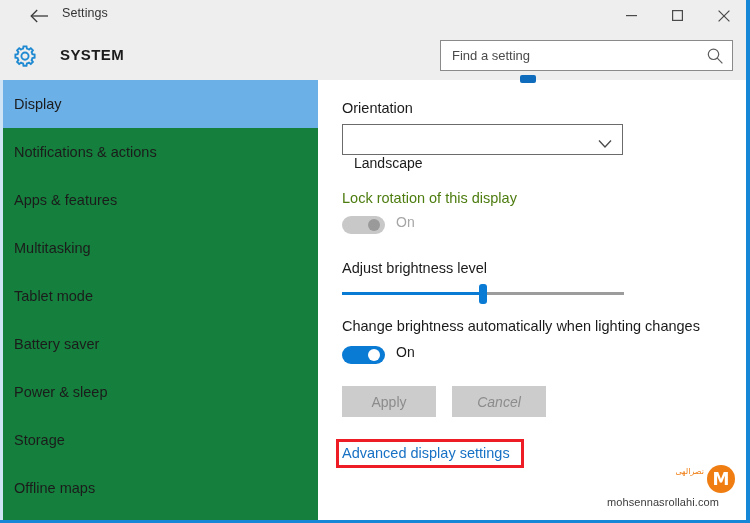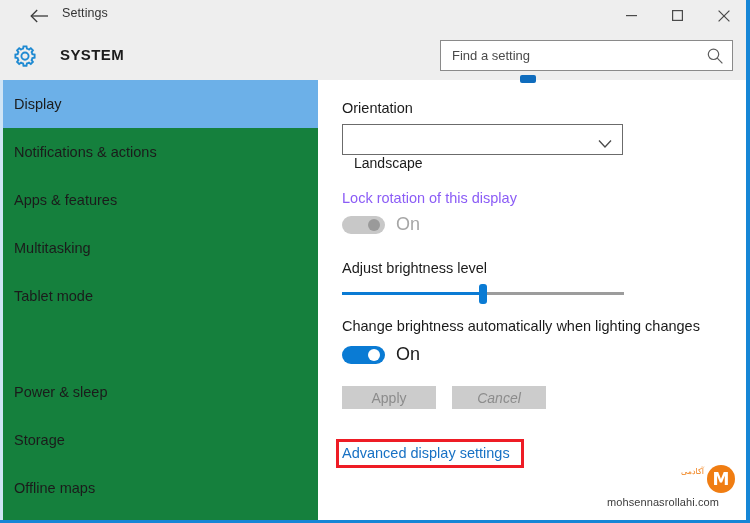--- a/index.html
+++ b/index.html
@@ -157,21 +157,21 @@
     width: 16px; height: 8px;
     background: #0f6cbd;
     border-radius: 2px;
   }
 
   .field-label {
     position: absolute;
     font-size: 14.5px;
     color: #1b1b1b;
   }
-  .field-label.dim { color: #8b5cf6; }
+  .field-label.dim { color: #4d7c0f; }
 
   #orientation-label { left: 24px; top: 20px; }
 
   #orientation-select {
     position: absolute;
     left: 24px; top: 44px;
     width: 281px; height: 31px;
     background: #ffffff;
     border: 1px solid #6b6b6b;
     box-sizing: border-box;
@@ -204,21 +204,21 @@
     top: 3px;
     width: 12px; height: 12px;
     border-radius: 50%;
   }
   .toggle.off-style { background: #c8c8c8; }
   .toggle.off-style .knob { left: 26px; background: #9a9a9a; }
   .toggle.on-style { background: #0a7bd4; }
   .toggle.on-style .knob { left: 26px; background: #ffffff; }
   .toggle-text {
     position: absolute;
-    font-size: 18px;
+    font-size: 14px;
   }
   .toggle-text.dim { color: #a6a6a6; }
   .toggle-text.bright { color: #1b1b1b; }
 
   #lock-toggle { left: 24px; top: 136px; }
   #lock-toggle-text { left: 78px; top: 134px; }
 
   #brightness-label { left: 24px; top: 180px; }
 
   #brightness-slider {
@@ -247,21 +247,21 @@
     border-radius: 3px;
   }
 
   #auto-brightness-label { left: 24px; top: 238px; }
   #auto-toggle { left: 24px; top: 266px; }
   #auto-toggle-text { left: 78px; top: 264px; }
 
   .action-btn {
     position: absolute;
     top: 306px;
-    width: 94px; height: 23px;
+    width: 94px; height: 31px;
     background: #cccccc;
     border: 0;
     color: #8c8c8c;
     font-family: "Liberation Sans", sans-serif;
     font-size: 14px;
     cursor: default;
   }
   #apply-button  { left: 24px; }
   #cancel-button { left: 134px; font-style: italic; }
 
@@ -391,20 +391,23 @@
       </div>
     <div class="nav-item" style="top:96px">
         <span>Apps &amp; features</span>
       </div>
     <div class="nav-item" style="top:144px">
         <span>Multitasking</span>
       </div>
     <div class="nav-item" style="top:192px">
         <span>Tablet mode</span>
       </div>
+    <div class="nav-item" style="top:240px">
+        <span>Battery saver</span>
+      </div>
     <div class="nav-item" style="top:336px">
         <span>Storage</span>
       </div>
     <div class="nav-item" style="top:288px">
         <span>Power &amp; sleep</span>
       </div>
     <div class="nav-item" style="top:384px">
         <span>Offline maps</span>
       </div>
   </div>
@@ -445,18 +448,18 @@
 
     <button id="apply-button" class="action-btn" disabled="">Apply</button>
     <button id="cancel-button" class="action-btn" disabled="">Cancel</button>
 
     <a id="advanced-link" href="#">Advanced display settings</a>
     <div id="red-highlight"></div>
   </div>
 
   <div id="watermark">
     <div id="wm-logo">M</div>
-    <div id="wm-fa-small">آکادمی</div>
+    <div id="wm-fa-small">نصرالهی</div>
     <div id="wm-fa-main">محسن نصرالهی</div>
     <div id="wm-url">mohsennasrollahi.com</div>
   </div>
 
 </div>
 
 </body></html>

